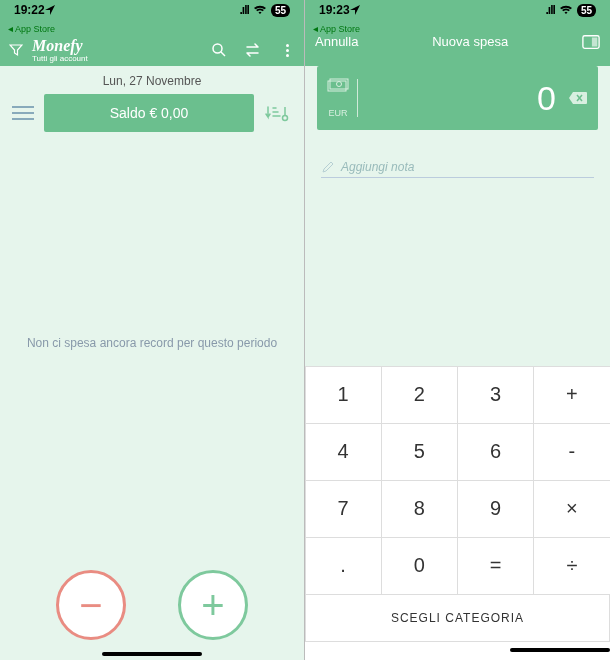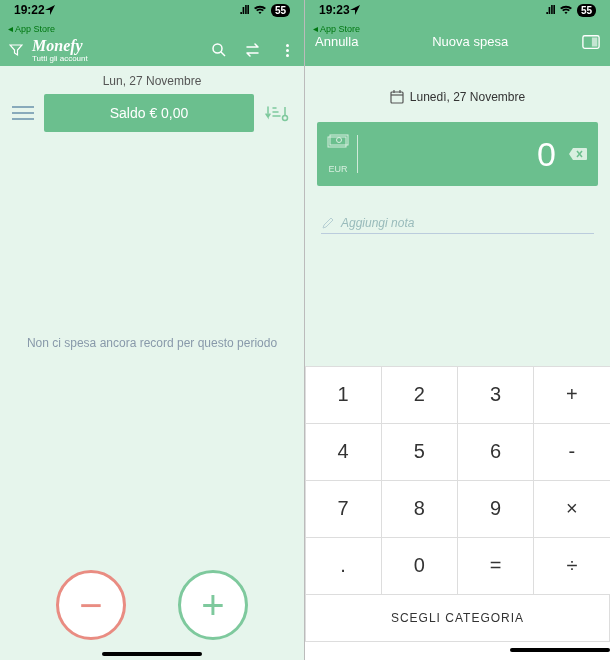--- a/index.html
+++ b/index.html
@@ -166,29 +166,20 @@
   <div class="breadcrumb">
       <span>App Store</span>
     </div>
   <div class="header2">
     <span>Annulla</span>
     <span class="header2-title">Nuova spesa</span>
     <svg class="split-icon" width="20" height="16" viewBox="0 0 20 16">
         <rect x="1" y="1" width="18" height="14" rx="2" fill="none" stroke="#fff" stroke-width="1.5"></rect>
         <rect x="11" y="3" width="6" height="10" fill="#fff" opacity=".6"></rect>
       </svg>
-  </div>
-  <div class="date-row2">
-    <svg class="cal-icon" width="14" height="14" viewBox="0 0 14 14">
-        <rect x="1" y="2" width="12" height="11" rx="1" fill="none" stroke="#555" stroke-width="1.2"></rect>
-        <line x1="1" y1="5" x2="13" y2="5" stroke="#555" stroke-width="1.2"></line>
-        <line x1="4" y1="0" x2="4" y2="3" stroke="#555" stroke-width="1.2"></line>
-        <line x1="10" y1="0" x2="10" y2="3" stroke="#555" stroke-width="1.2"></line>
-      </svg>
-    <span>Lunedì, 27 Novembre</span>
   </div>
   <div class="amount-box">
     <div class="currency-block">
       <svg class="cash-icon" width="22" height="14" viewBox="0 0 22 14">
           <rect x="1" y="3" width="18" height="10" fill="none" stroke="#d8efe0" stroke-width="1"></rect>
           <rect x="3" y="1" width="18" height="10" fill="none" stroke="#d8efe0" stroke-width="1"></rect>
           <circle cx="12" cy="6" r="2.5" fill="none" stroke="#d8efe0" stroke-width="1"></circle>
         </svg>
       <span>EUR</span>
     </div>

